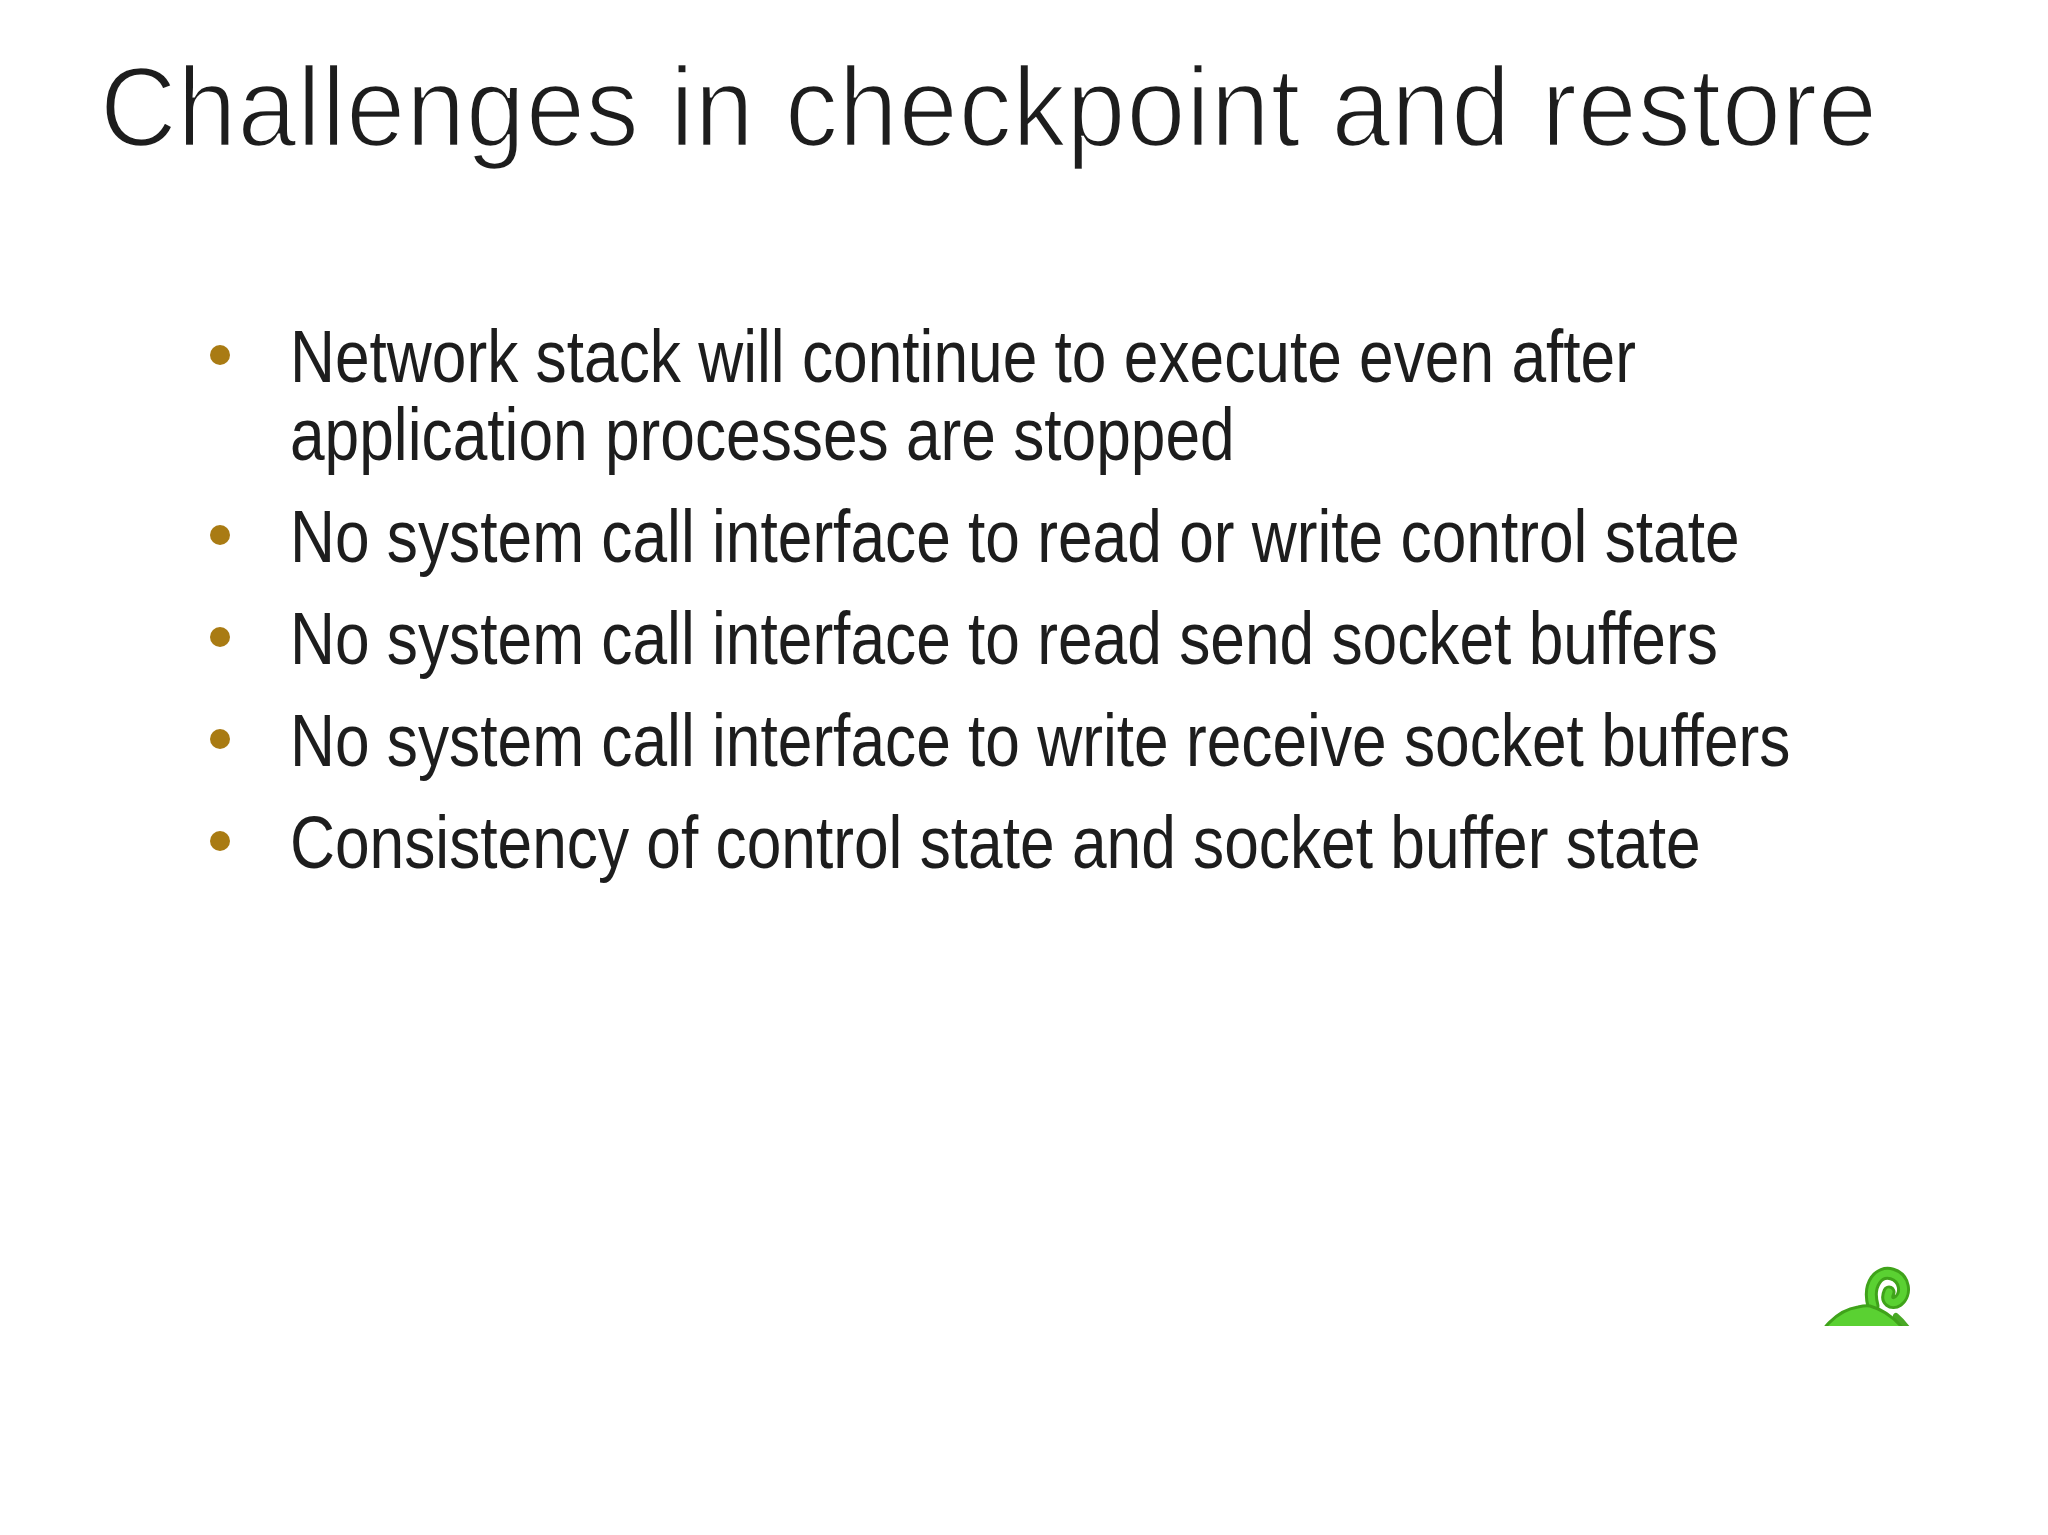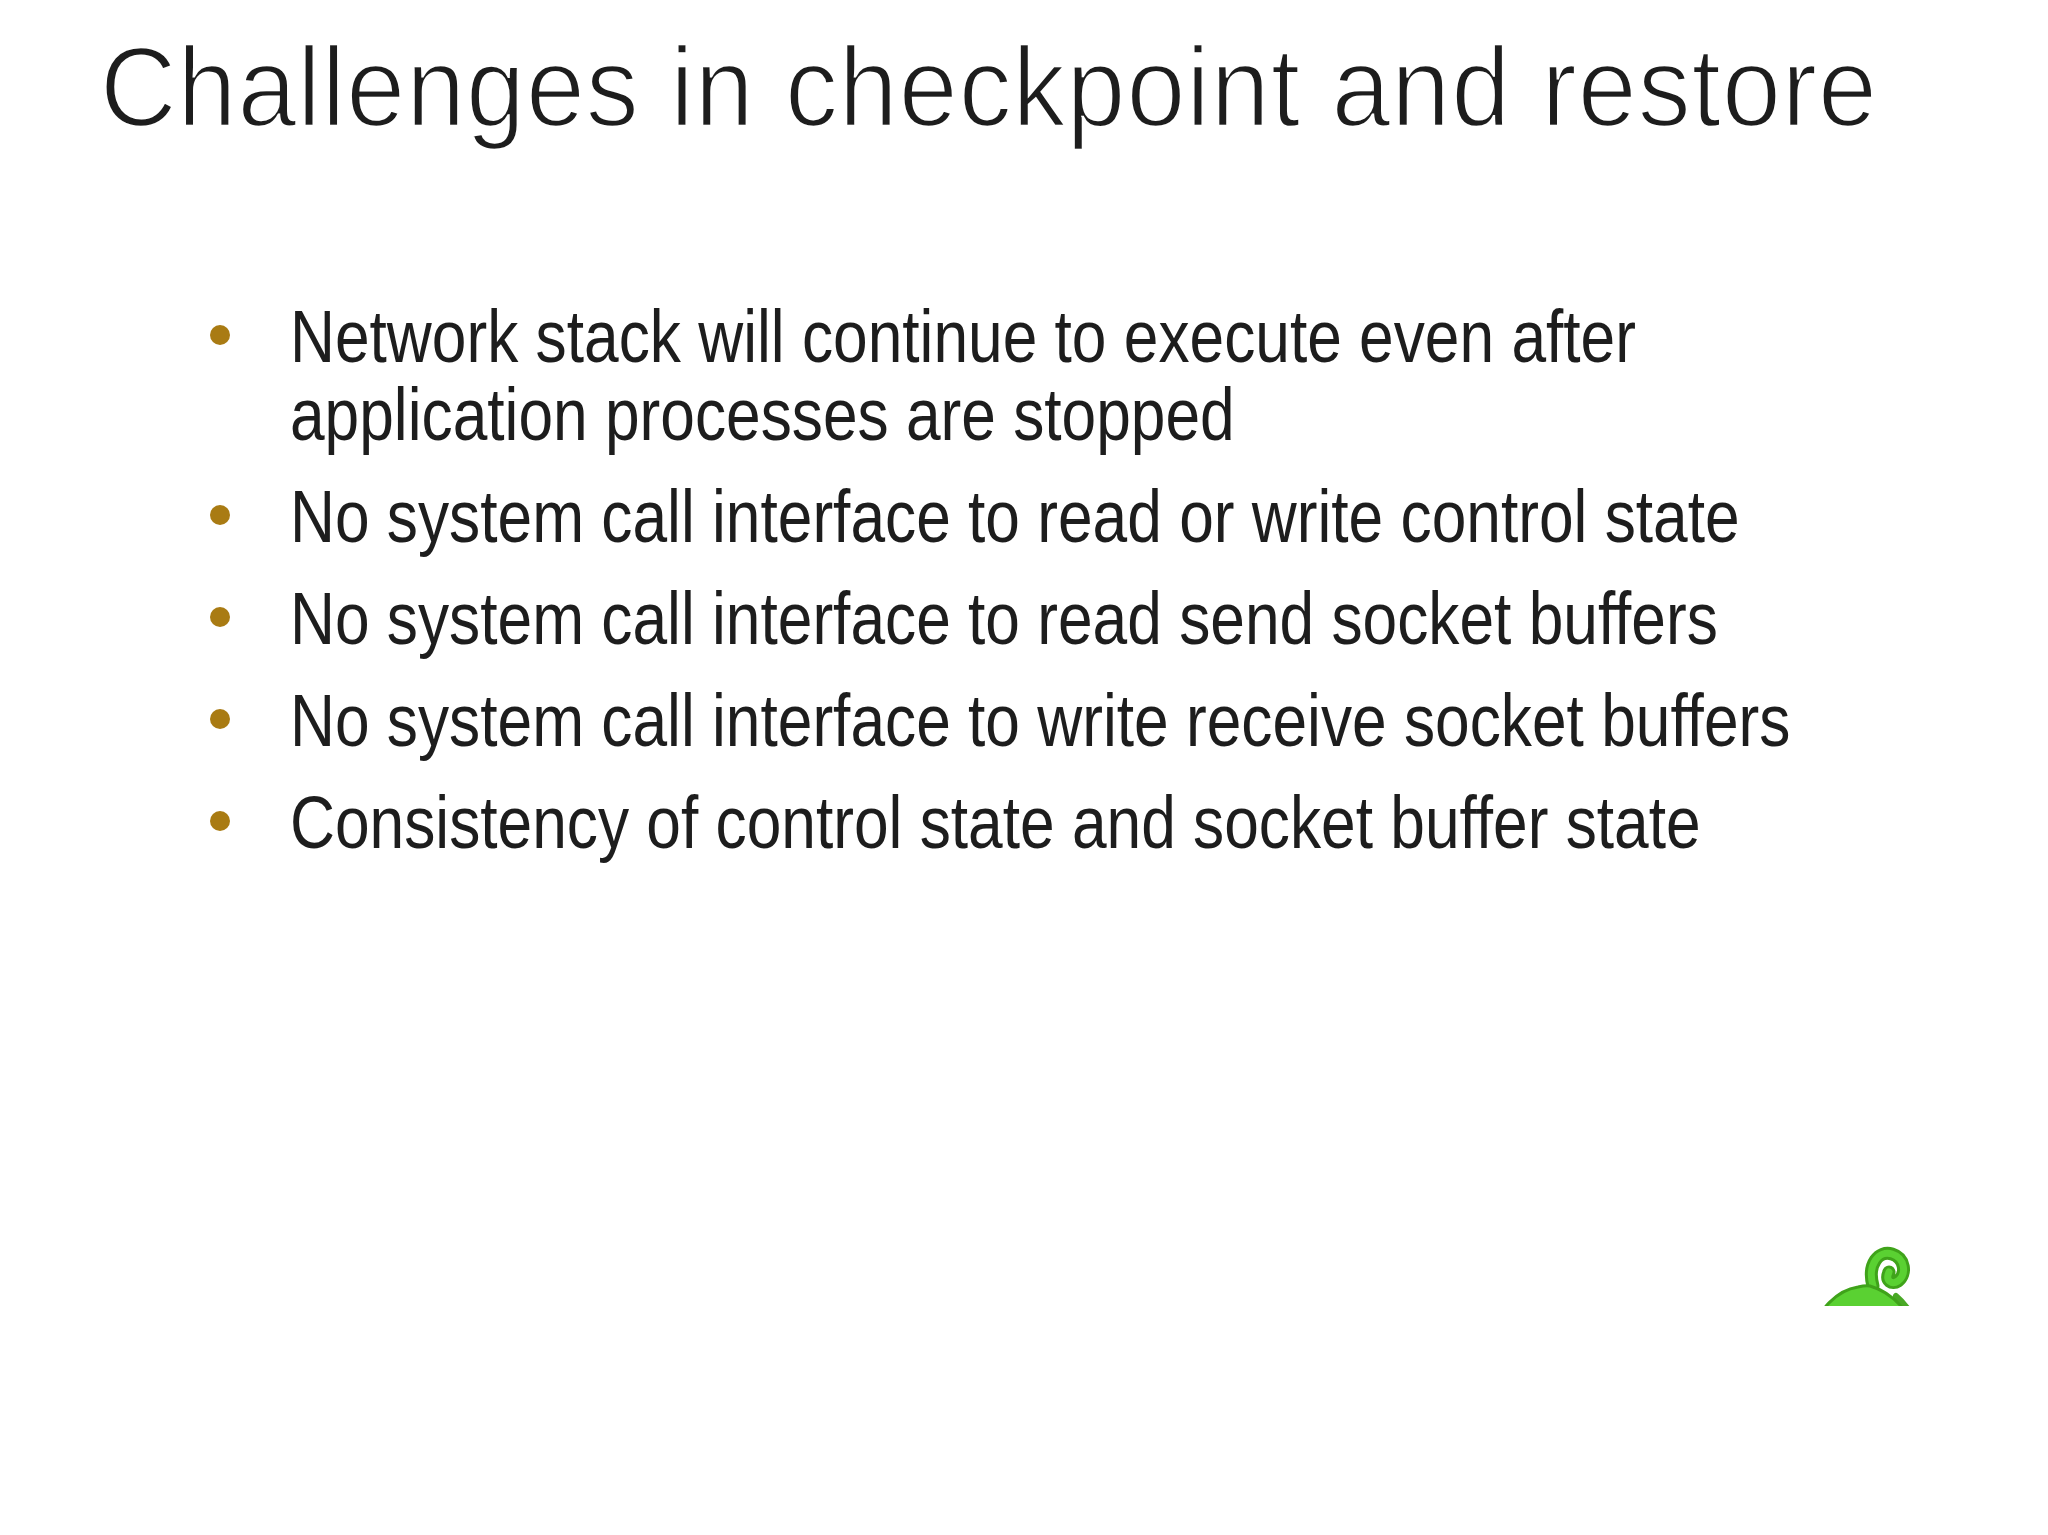--- a/index.html
+++ b/index.html
@@ -8,20 +8,21 @@
     background: #ffffff;
   }
   .slide {
     position: relative;
     width: 2048px;
     height: 1306px;
     overflow: hidden;
     background: var(--background, #ffffff);
     font-family: "Liberation Sans", sans-serif;
     color: var(--text, #1d1d1d);
+    margin-top: 20px;
   }
   .slide-title {
     position: absolute;
     left: 100px;
     top: 30px;
     margin: 0;
     font-size: 114px;
     font-weight: 100;
     line-height: 1.0;
     letter-spacing: 1px;

